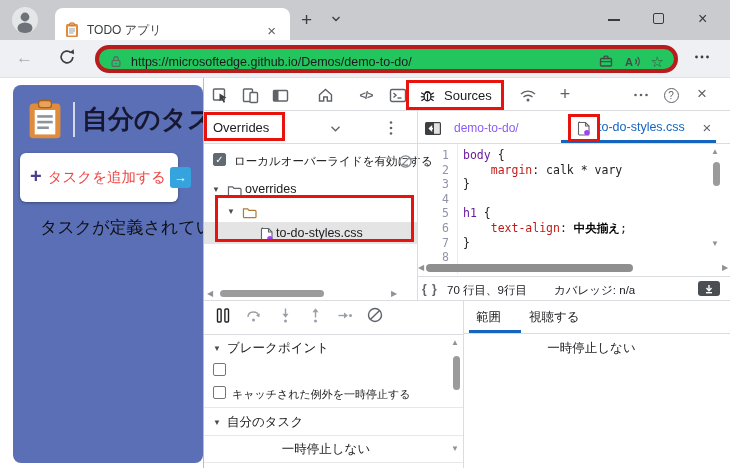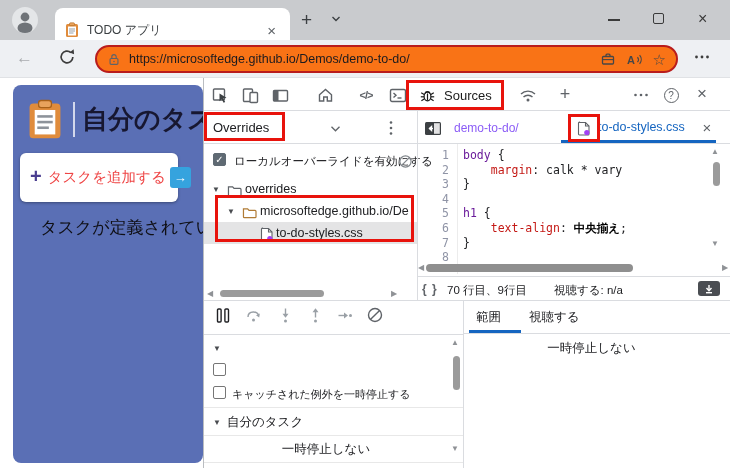--- a/index.html
+++ b/index.html
@@ -22,21 +22,21 @@
   .tab-close{font-size:14px;color:#5f6368;padding:0 4px;cursor:default}
   .newtab{position:absolute;left:301px;top:9px;font-size:19px;color:#3c4043;font-weight:400}
   .tabchev{position:absolute;left:331px;top:15px}
   .win-min{position:absolute;left:608px;top:19px;width:12px;height:2px;background:#3a3a3a}
   .win-max{position:absolute;left:653px;top:13px;width:11px;height:11px;border:1.5px solid #3a3a3a;border-radius:2px}
   .win-close{position:absolute;left:698px;top:10px;font-size:16px;color:#3a3a3a}
 
   .toolbar{position:absolute;left:0;top:40px;width:730px;height:38px;background:#eef0f3;border-bottom:1px solid #e0e2e5}
   .nav-back{position:absolute;left:16px;top:48px;font-size:17px;color:#a9abae}
   .nav-refresh{position:absolute;left:58px;top:48px}
-  .addressbar{position:absolute;left:95px;top:45px;width:583px;height:28px;background:#f97316;border:2px solid #b91c1c;border-radius:14px;display:flex;align-items:center;padding:0 10px}
+  .addressbar{position:absolute;left:95px;top:45px;width:583px;height:28px;background:#22c55e;border:4px solid #b91c1c;border-radius:14px;display:flex;align-items:flex-end;padding:0 10px}
   .url{font-size:12.5px;color:#1b1b1f;margin-left:8px;flex:1;white-space:nowrap;overflow:hidden}
   .bar-ico{margin-left:10px}
   .star{font-size:15px;color:#474747;line-height:1}
   .more-dots{position:absolute;left:694px;top:50px}
 
   
   .todo-card{position:absolute;left:13px;top:85px;width:190px;height:378px;background:var(--purple);border-radius:8px;overflow:hidden}
   .todo-head{position:absolute;left:14px;top:13px;display:flex;align-items:center}
   .todo-h1{margin-left:10px;border-left:2px solid #d3d8ec;padding-left:7px;font-size:26px;font-weight:bold;color:#171731;white-space:nowrap}
   .add-btn{position:absolute;left:7px;top:68px;width:158px;height:49px;background:#fff;border-radius:6px;box-shadow:0 1px 3px rgba(0,0,0,.35);display:flex;align-items:center;padding:0 8px}
@@ -276,21 +276,20 @@
         </svg>
     </span>
     <span class="txt" style="left:41px;top:104px;font-size:12.5px">overrides</span>
 
     <span class="twisty" style="left:23px;top:129px">▼</span>
     <span class="ico" style="left:36px;top:125px">
       <svg width="15" height="13" viewBox="0 0 16 14">
           <path d="M1.5 3 h4.5 l1.5 1.8 h6.5 a1 1 0 0 1 1 1 V11.5 a1 1 0 0 1 -1 1 H2.5 a1 1 0 0 1 -1 -1 Z" fill="none" stroke="#b07b35" stroke-width="1.3"></path>
         </svg>
     </span>
-    <span class="txt" style="left:56px;top:126px;font-size:12.5px">microsoftedge.github.io/De</span>
 
     <div class="abs" style="left:0;top:144px;width:213px;height:22px;background:#e4e4e5"></div>
     <span class="ico" style="left:53px;top:147px">
       <svg width="13" height="15" viewBox="0 0 13 15">
           <path d="M2 1.5 h6 L11.5 5 v8 a1 1 0 0 1 -1 1 H2 a1 1 0 0 1 -1 -1 v-11 a1 1 0 0 1 1 -1 Z" transform="translate(0.5,0)" fill="#fff" stroke="#5f6368" stroke-width="1.1"></path>
           <path d="M8.5 1.5 V5 H12" fill="none" stroke="#5f6368" stroke-width="1.1"></path>
           <circle cx="9.8" cy="11.5" r="2.6" fill="#a142f4"></circle>
         </svg>
     </span>
     <span class="txt" style="left:72px;top:148px;font-size:12.5px">to-do-styles.css</span>
@@ -341,21 +340,21 @@
     <div class="sb-thumb" style="left:509px;top:84px;width:7px;height:24px"></div>
     <span class="sb-arrow" style="left:507px;top:162px">▼</span>
 
     <span class="sb-arrow" style="left:214px;top:186px">◀</span>
     <div class="sb-thumb" style="left:222px;top:186px;width:207px;height:8px;background:#8f8f8f"></div>
     <span class="sb-arrow" style="left:518px;top:186px">▶</span>
 
     <div class="hline" style="left:213px;top:198px;width:314px;height:1px"></div>
     <span class="txt braces" style="left:218px;top:204px">{ }</span>
     <span class="statustxt" style="left:243px;top:205px">70 行目、9行目</span>
-    <span class="statustxt" style="left:350px;top:205px">視聴する: n/a</span>
+    <span class="statustxt" style="left:350px;top:205px">カバレッジ: n/a</span>
     <div class="dlicon" style="left:494px;top:203px">
       <svg width="10" height="10" viewBox="0 0 10 10">
           <line x1="5" y1="1" x2="5" y2="6" stroke="#fff" stroke-width="1.4"></line>
           <polyline points="2.5,4 5,6.8 7.5,4" fill="none" stroke="#fff" stroke-width="1.4"></polyline>
           <line x1="2" y1="8.7" x2="8" y2="8.7" stroke="#fff" stroke-width="1.4"></line>
         </svg>
     </div>
 
     <div class="hline" style="left:0;top:222px;width:527px;height:1px"></div>
 
@@ -395,20 +394,21 @@
     </span>
     <span class="ico" style="left:162px;top:228px">
       <svg width="18" height="18" viewBox="0 0 18 18">
           <circle cx="9" cy="9" r="6.5" fill="none" stroke="#5f6368" stroke-width="1.4"></circle>
           <line x1="4.4" y1="13.6" x2="13.6" y2="4.4" stroke="#5f6368" stroke-width="1.4"></line>
         </svg>
     </span>
     <div class="hline" style="left:0;top:256px;width:259px;height:1px"></div>
 
     <span class="twisty" style="left:9px;top:266px">▼</span>
+    <span class="txt" style="left:23px;top:262px;font-size:12.5px">ブレークポイント</span>
 
     <span class="checkbox" style="left:9px;top:285px"></span>
     <span class="checkbox" style="left:9px;top:308px"></span>
     <span class="txt" style="left:28px;top:309px;font-size:11px">キャッチされた例外を一時停止する</span>
 
     <div class="hline" style="left:0;top:329px;width:259px;height:1px;background:#e8e8e8"></div>
 
     <span class="twisty" style="left:9px;top:340px">▼</span>
     <span class="txt" style="left:23px;top:336px;font-size:12.5px">自分のタスク</span>
     <div class="hline" style="left:0;top:357px;width:259px;height:1px;background:#e8e8e8"></div>

